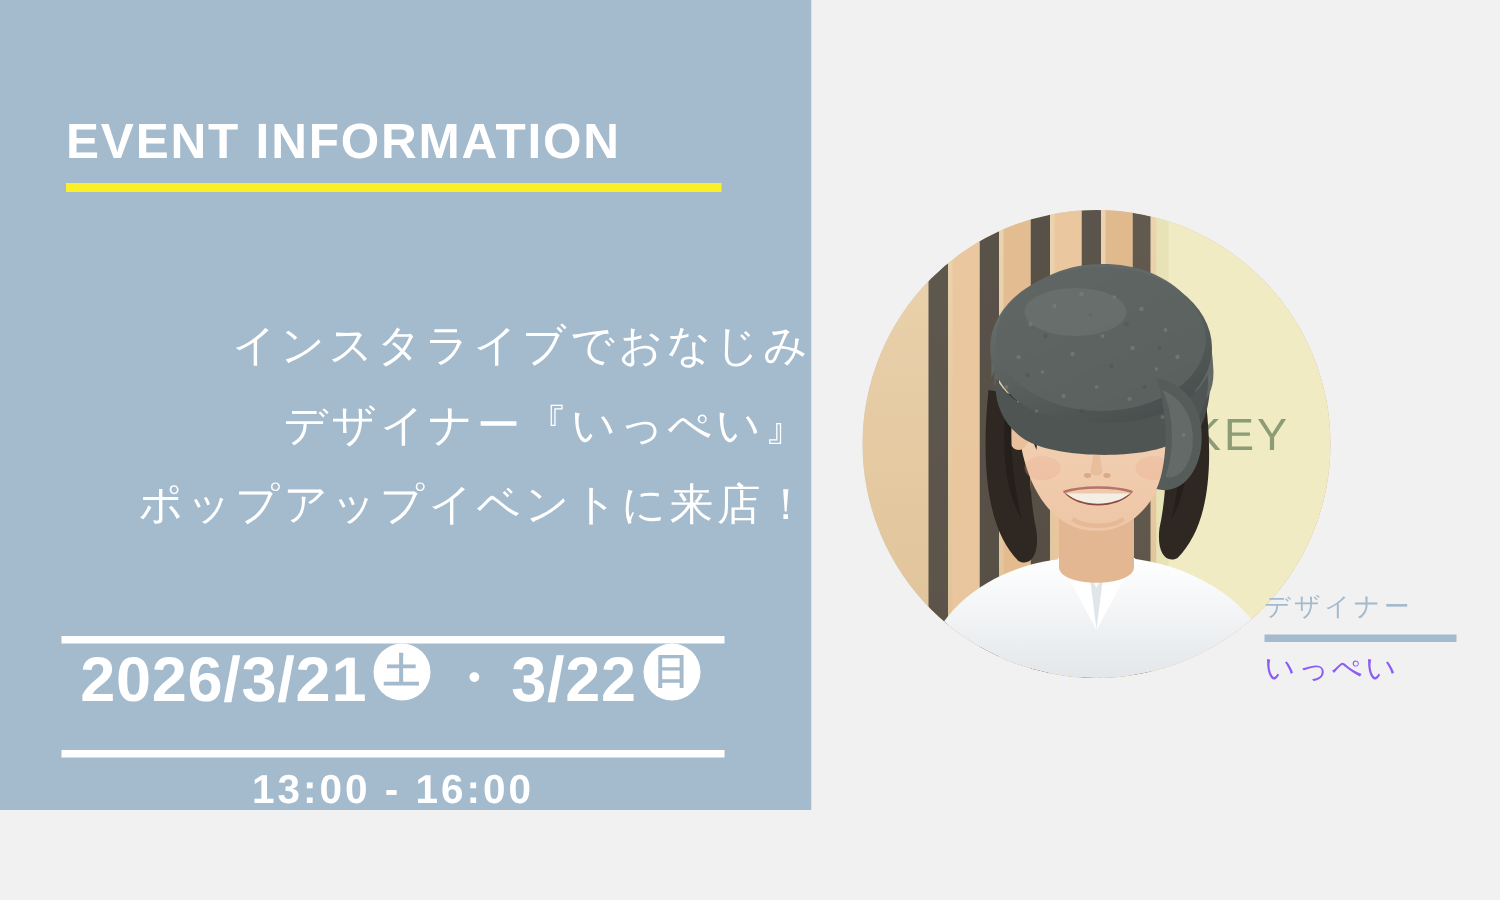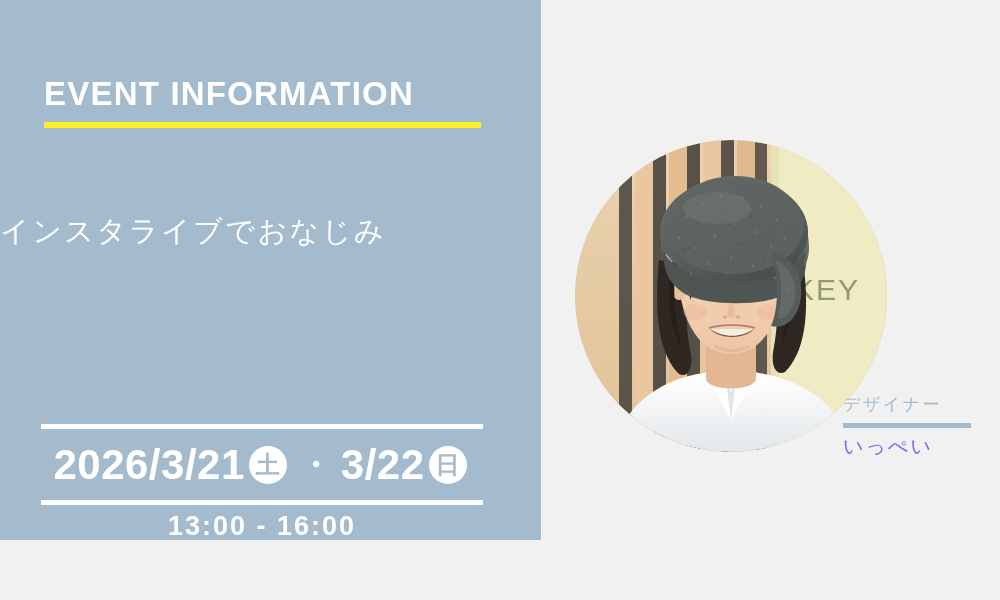--- a/index.html
+++ b/index.html
@@ -40,21 +40,21 @@
     margin-top:10px;
     width:437px;
     height:6px;
     background:#fbef25;
   }
 
   .lede {
     position:absolute;
     left:0; top:205px;
     width:541px;
-    text-align:left;
+    text-align:right;
     color:#ffffff;
     font-size:29px;
     line-height:1.82;
     letter-spacing:2.5px;
     font-weight:400;
   }
   .lede-line { display:block; white-space:nowrap; }
 
   .date-block {
     position:absolute;
@@ -62,21 +62,20 @@
     width:442px;
   }
   .rule {
     width:442px;
     height:5px;
     background:#ffffff;
   }
   .date-row {
     height:71px;
     display:flex;
-    align-items:center;
     justify-content:center;
     gap:0px;
   }
   .date-text {
     color:#ffffff;
     font-size:42px;
     font-weight:bold;
     letter-spacing:0.5px;
     white-space:nowrap;
   }
@@ -163,20 +162,22 @@
 
   <div class="left-panel">
 
     <div class="headline-block">
       <div class="headline">EVENT INFORMATION</div>
       <div class="headline-underline"></div>
     </div>
 
     <div class="lede">
       <span class="lede-line">インスタライブでおなじみ</span>
+      <span class="lede-line">デザイナー『いっぺい』</span>
+      <span class="lede-line">ポップアップイベントに来店！</span>
     </div>
 
     <div class="date-block">
       <div class="rule"></div>
 
       <div class="date-row">
         <span class="date-text">2026/3/21</span>
         <span class="day-badge">土</span>
         <span class="date-sep">・</span>
         <span class="date-text">3/22</span>

